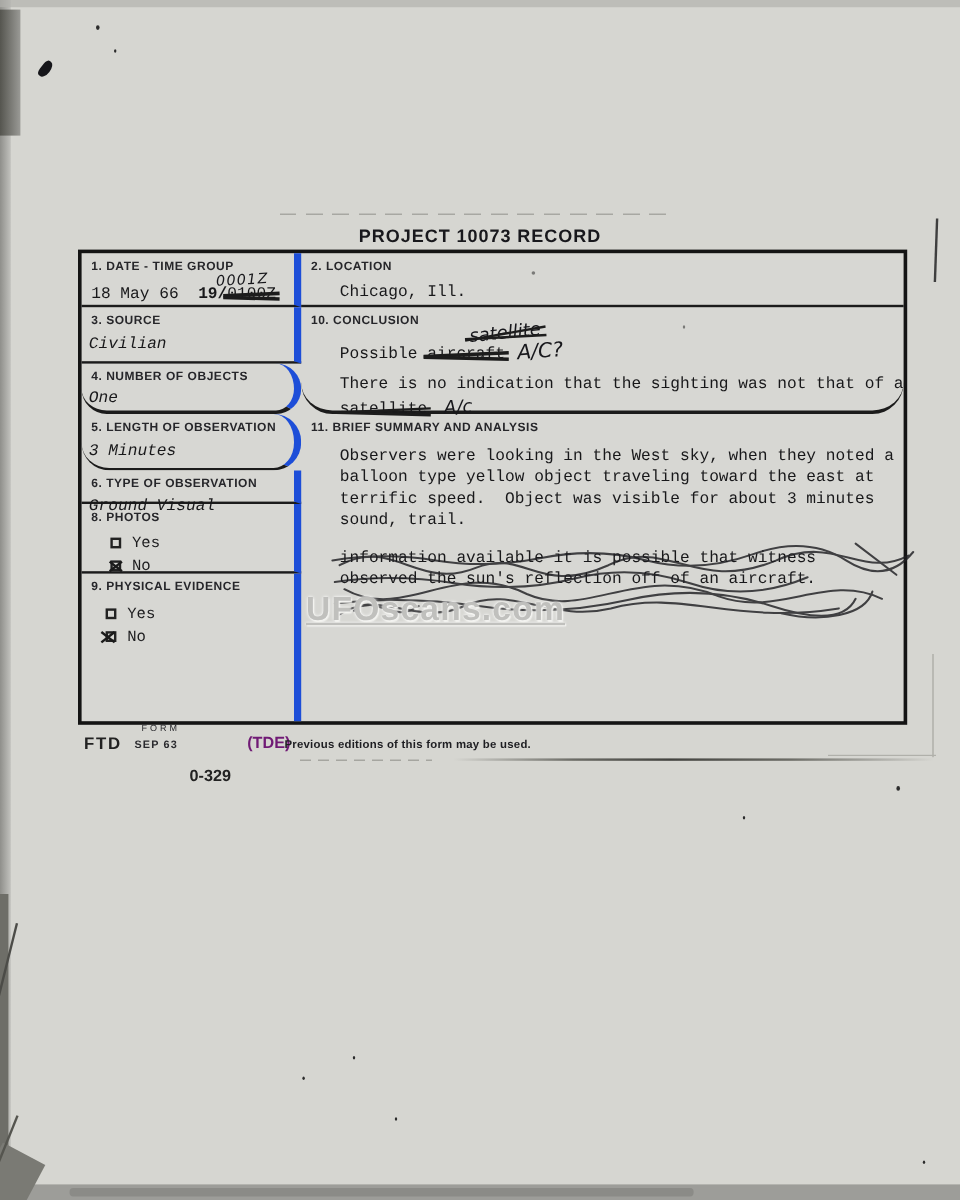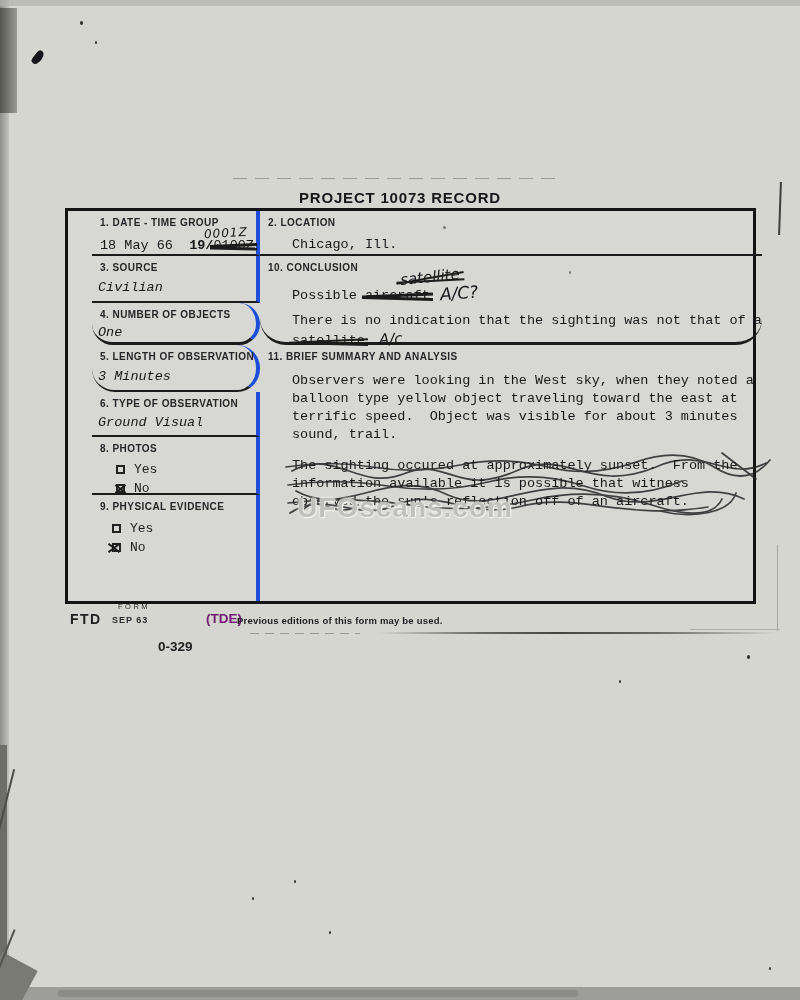--- a/index.html
+++ b/index.html
@@ -34,21 +34,21 @@
   }
   
   .form-table{
     position:absolute;left:65px;top:208px;width:691px;height:396px;
     border:3px solid #141414;box-sizing:border-box;display:flex;
     background:rgba(218,218,213,.45);
   }
   .col-left{width:192px;display:flex;flex-direction:column;}
   .col-right{flex:1;display:flex;flex-direction:column;}
   .cell{position:relative;box-sizing:border-box;border-bottom:2px solid #1b1b1b;}
-  .col-left .cell{border-right:4px solid #1d4ed8;margin-left:24px;}
+  .col-left .cell{border-right:6px solid #1d4ed8;}
   .cell.last{border-bottom:none;}
   .cell.thick{border-bottom-width:3px;border-radius:26px;}
   .label{
     font-size:10px;font-weight:700;letter-spacing:.45px;color:#26262a;
     padding:6px 2px 0 8px;white-space:nowrap;
   }
   .typed{
     font-family:"Liberation Mono", monospace;font-size:13.5px;color:#18181a;
     white-space:pre;letter-spacing:0;
   }
@@ -82,25 +82,26 @@
   .struck-hand::before{top:48%;transform:rotate(-4deg);}
   .struck-hand::after{top:68%;transform:rotate(3deg);}
   .hand-ac{font-size:17px;margin-left:10px;transform:rotate(-4deg);display:inline-block;}
   .hand-ac2{font-size:15px;margin-left:14px;transform:rotate(-3deg);display:inline-block;}
   .dtg-line{position:relative;margin:10px 0 0 8px;}
   
   .para2{position:relative;margin-top:13px;}
   .scribble-svg{position:absolute;left:24px;top:-8px;width:490px;height:76px;pointer-events:none;}
   
   .watermark{
-    position:absolute;left:255px;top:492px;width:300px;text-align:center;
+    position:absolute;left:255px;top:492px;width:300px;
     font-size:28px;font-weight:700;letter-spacing:1px;
     color:rgba(160,160,158,.62);
     text-shadow:0 0 1px #f4f4f0,0 0 3px #ffffff,1px 1px 1px #efefeb;
     z-index:30;
+    text-decoration:underline;
   }
   
   .footer{position:absolute;left:70px;top:600px;width:600px;height:34px;}
   .f-form{position:absolute;left:48px;top:2px;font-size:7.5px;font-weight:400;letter-spacing:2.5px;color:#2a2a2e;}
   .f-ftd{position:absolute;left:0px;top:11px;font-size:14px;font-weight:700;letter-spacing:1.5px;color:#222;}
   .f-sep{position:absolute;left:42px;top:15px;font-size:9px;font-weight:700;letter-spacing:1px;color:#2a2a2e;}
   .f-num{position:absolute;left:88px;top:11px;font-size:13.5px;font-weight:700;color:#222;margin-top:28px;}
   .f-tde{position:absolute;left:136px;top:11px;font-size:13.5px;font-weight:700;color:#701a75;}
   .f-note{position:absolute;left:167px;top:15px;font-size:9.5px;font-weight:700;color:#1e1e22;letter-spacing:.2px;}
 </style>
@@ -154,21 +155,21 @@
       <div class="cell thick" style="height:42px;">
         <div class="label">4. NUMBER OF OBJECTS</div>
         <div class="typed val" style="margin-top:5px;">One</div>
       </div>
 
       <div class="cell" style="height:47px;border-radius:23px;">
         <div class="label">5. LENGTH OF OBSERVATION</div>
         <div class="typed val">3 Minutes</div>
       </div>
 
-      <div class="cell" style="height:45px;">
+      <div class="cell" style="height:28px;">
         <div class="label">6. TYPE OF OBSERVATION</div>
         <div class="typed val" style="margin-top:6px;">Ground Visual</div>
       </div>
 
 
       <div class="cell" style="height:58px;">
         <div class="label">8. PHOTOS</div>
         <div class="cbrow" style="margin-top:8px;">
           <span class="cb"></span>
           <span class="cbtext">Yes</span>
@@ -212,21 +213,20 @@
 
       <div class="cell last" style="flex:1;">
         <div class="label">11. BRIEF SUMMARY AND ANALYSIS</div>
         <div style="margin-top:10px;">
           <div class="typed summary-line">Observers were looking in the West sky, when they noted a</div>
           <div class="typed summary-line">balloon type yellow object traveling toward the east at</div>
           <div class="typed summary-line">terrific speed.  Object was visible for about 3 minutes</div>
           <div class="typed summary-line">sound, trail.</div>
         </div>
         <div class="para2">
-          <div class="typed summary-line">The sighting occured at approximately sunset.  From the</div>
           <div class="typed summary-line">information available it is possible that witness</div>
           <div class="typed summary-line">observed the sun's reflection off of an aircraft.</div>
           <svg class="scribble-svg" viewBox="0 0 490 76">
             <g fill="none" stroke="#1f1f23" stroke-width="1.7" stroke-linecap="round" opacity="0.82">
               <path d="M2,18 Q45,11 88,18 T176,16 T264,18 T352,13 T430,18 T486,11"></path>
               <path d="M4,36 Q52,29 104,37 T204,33 T300,37 T398,32"></path>
               <path d="M4,54 Q62,47 124,56 T248,51 T368,56 T438,50"></path>
               <path d="M8,22 C52,-2 74,44 122,24 C162,8 174,48 232,22 C282,-2 304,46 372,18 C420,-4 444,34 482,14"></path>
               <path d="M12,42 C62,70 104,16 164,46 C214,68 256,20 324,48 C374,66 414,28 460,50"></path>
               <path d="M6,64 C42,40 72,74 112,56 C152,38 184,70 234,58 C294,42 336,72 424,58"></path>

